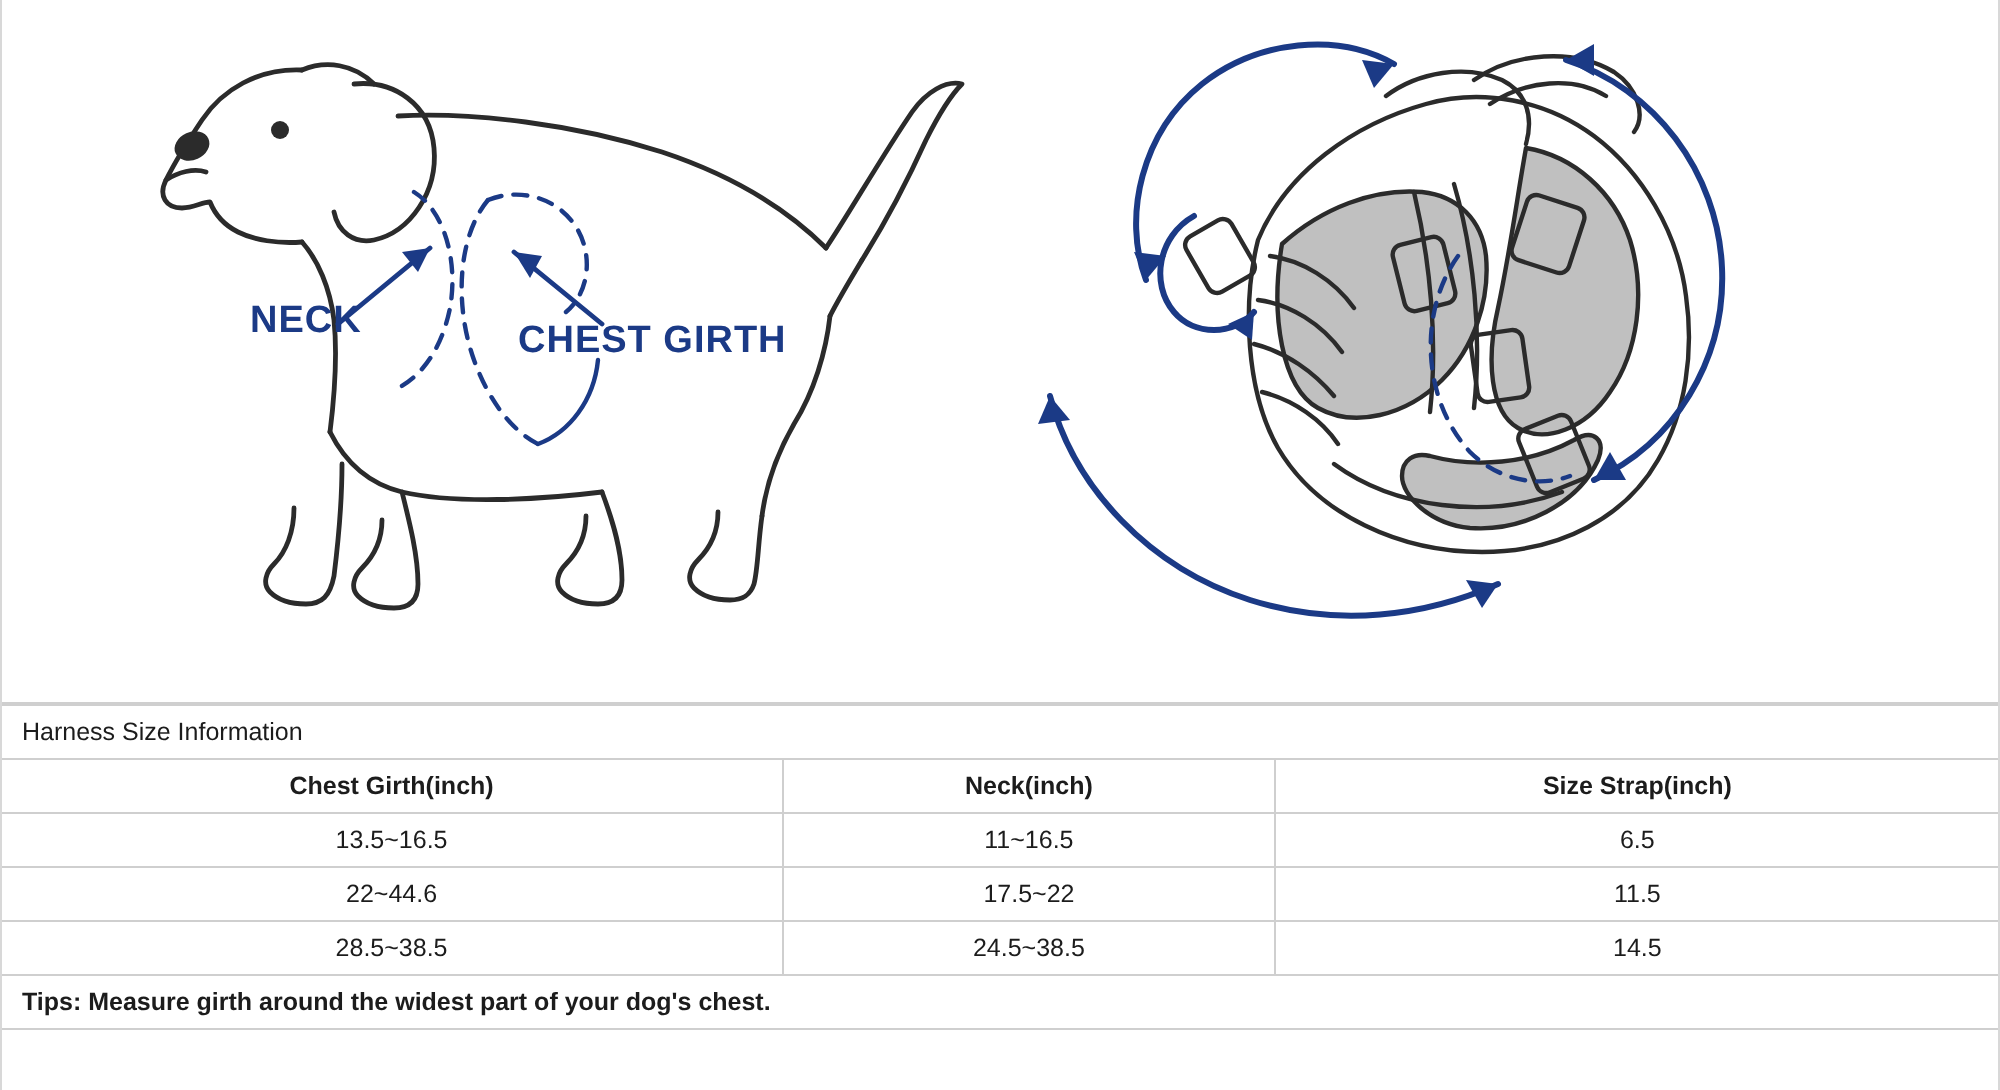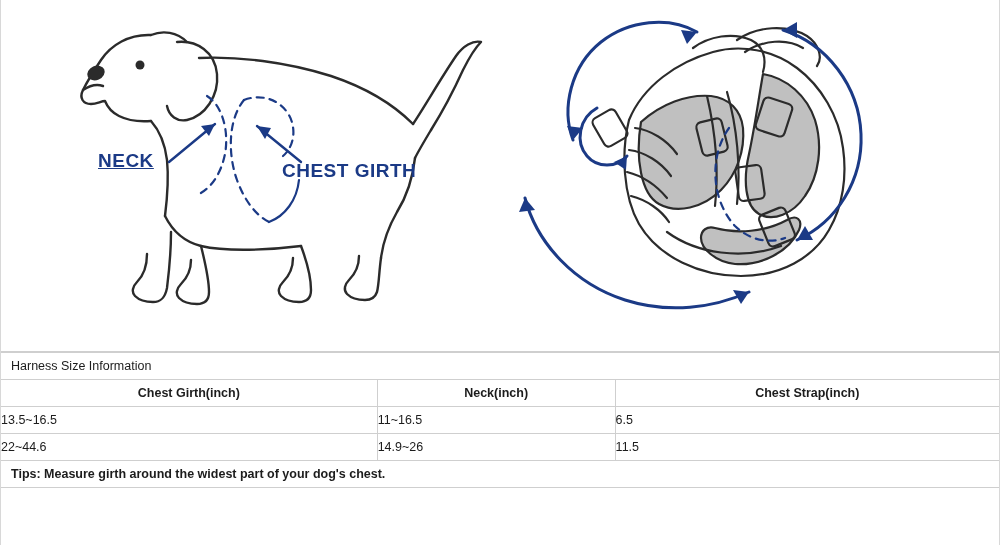--- a/index.html
+++ b/index.html
@@ -42,22 +42,22 @@
   .diagram-right { left: 500px; width: 500px; }
 
   .label {
     position: absolute;
     color: #1b3a86;
     font-weight: bold;
     letter-spacing: 0.5px;
     white-space: nowrap;
     font-family: "Liberation Sans", sans-serif;
   }
-  .lbl-neck-left   { left: 97px; top: 150px; font-size: 19px; text-decoration: underline; }
-  .lbl-chest-left  { left: 258px; top: 160px; font-size: 19px; margin-left: 23px; }
+  .lbl-neck-left   { left: 124px; top: 150px; font-size: 19px; }
+  .lbl-chest-left  { left: 258px; top: 160px; font-size: 19px; }
 
   
   .table-wrap {
     position: relative;
     width: 100%;
   }
   table.size-table {
     width: 100%;
     border-collapse: collapse;
     font-size: 12.5px;
@@ -76,21 +76,21 @@
     font-size: 12.5px;
     font-weight: normal;
     height: 27px;
     margin-left: 48px;
   }
   .col-head {
     text-align: center;
     font-weight: bold;
   }
   .cell {
-    text-align: left;
+    text-align: center;
   }
   .vdiv { border-left: 1px solid #cfcfcf !important; }
   .tips {
     text-align: left;
     padding-left: 10px !important;
     font-weight: bold;
     font-size: 12.5px;
     height: 28px;
     margin-left: 24px;
   }
@@ -238,31 +238,36 @@
 
   <div class="table-wrap">
     <table class="size-table">
       <tbody>
         <tr>
           <td class="tbl-title" colspan="3">Harness Size Information</td>
         </tr>
         <tr>
           <td class="col-head">Chest Girth(inch)</td>
           <td class="col-head vdiv">Neck(inch)</td>
-          <td class="col-head vdiv">Chest Strap(inch)</td>
+          <td class="col-head vdiv">Size Strap(inch)</td>
         </tr>
         <tr>
           <td class="cell">13.5~16.5</td>
           <td class="cell vdiv">11~16.5</td>
           <td class="cell vdiv">6.5</td>
         </tr>
         <tr>
           <td class="cell">22~44.6</td>
-          <td class="cell vdiv">14.9~26</td>
+          <td class="cell vdiv">17.5~22</td>
           <td class="cell vdiv">11.5</td>
+        </tr>
+        <tr>
+          <td class="cell">28.5~38.5</td>
+          <td class="cell vdiv">24.5~38.5</td>
+          <td class="cell vdiv">14.5</td>
         </tr>
         <tr>
           <td class="tips" colspan="3">Tips: Measure girth around the widest part of your dog's chest.</td>
         </tr>
       </tbody>
     </table>
   </div>
 
 </div>
 

